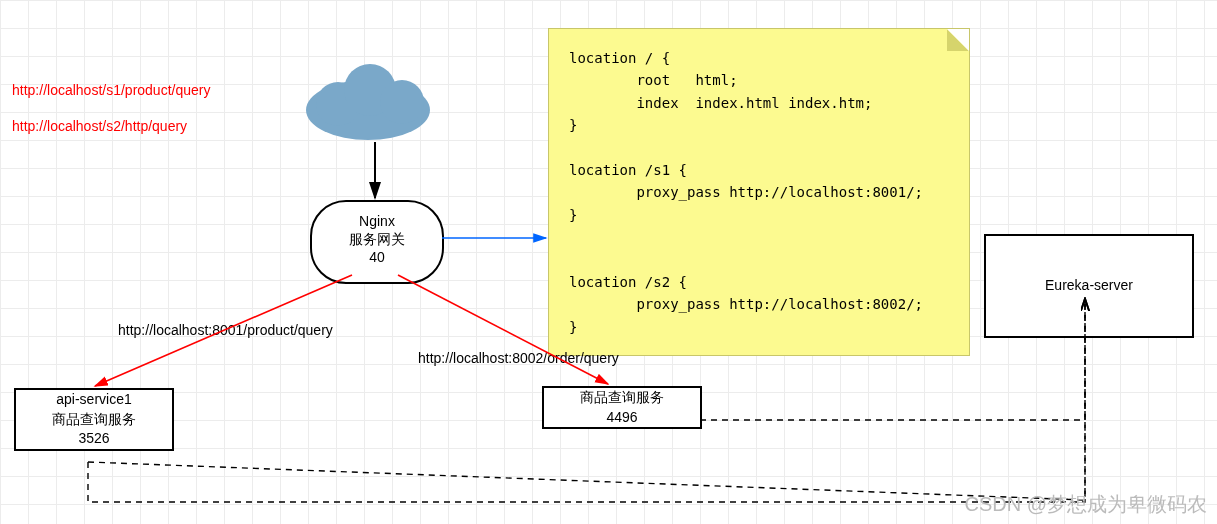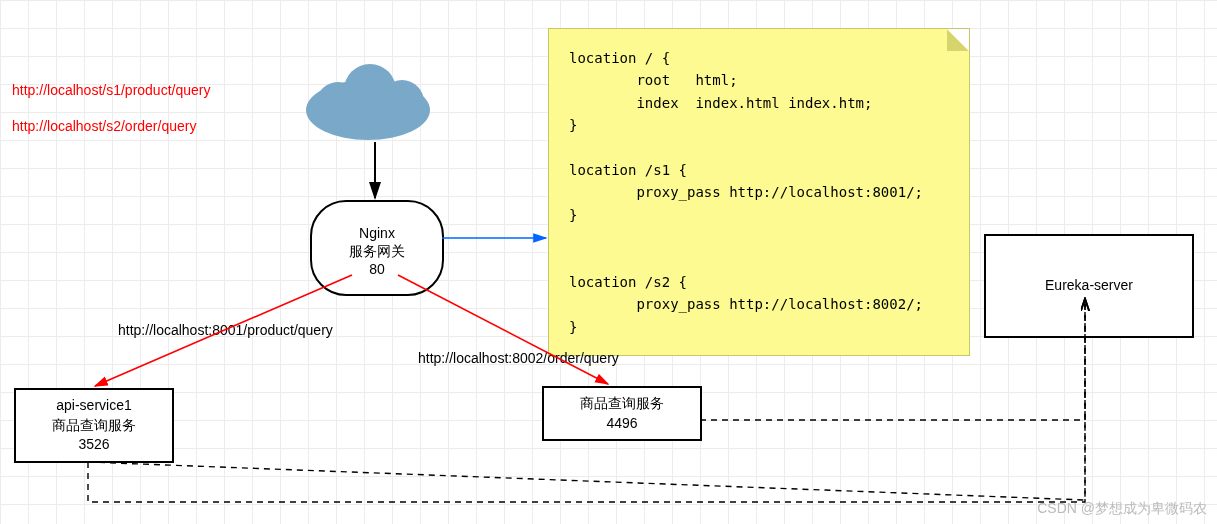--- a/index.html
+++ b/index.html
@@ -1,49 +1,49 @@
 <!DOCTYPE html>
 <html><head>
 <meta charset="utf-8">
 <style>
   html,body{margin:0;padding:0;font-family:Arial,"Microsoft YaHei",sans-serif;font-size:14px;}
   .canvas{position:relative;width:1217px;height:524px;background:#fff;
     background-image:linear-gradient(#ececec 1px,transparent 1px),linear-gradient(90deg,#ececec 1px,transparent 1px);
     background-size:28px 28px;}
-  .box{position:absolute;border:2px solid #000;background:#fff;text-align:center;padding:6px 8px;line-height:1.4;}
-  .nginx{position:absolute;left:310px;top:200px;width:130px;height:70px;border:2px solid #000;border-radius:36px;background:#fff;text-align:center;padding-top:22px;line-height:1.3;}
+  .box{position:absolute;border:2px solid #000;background:#fff;text-align:center;padding:0 8px;line-height:1.4;}
+  .nginx{position:absolute;left:310px;top:200px;width:130px;height:70px;border:2px solid #000;border-radius:36px;background:#fff;text-align:center;padding-top:10px;line-height:1.3;}
   .note{position:absolute;left:548px;top:28px;width:380px;height:290px;background:#fcfa90;border:1px solid #c8c66a;padding:18px 20px;font-family:Consolas,monospace;font-size:14px;line-height:1.6;white-space:pre;}
   .note .fold{position:absolute;right:0;top:0;width:0;height:0;border-style:solid;border-width:0 22px 22px 0;border-color:transparent #fff transparent transparent;}
   .note .fold2{position:absolute;right:0;top:0;width:0;height:0;border-style:solid;border-width:22px 0 0 22px;border-color:transparent transparent transparent #d6d46c;}
   .red{color:#ff0000;}
   .txt{position:absolute;text-align:right;}
   svg{position:absolute;left:0;top:0;pointer-events:none;}
-  .watermark{position:absolute;right:10px;bottom:6px;color:#bbb;font-size:14px;}
+  .watermark{position:absolute;right:10px;bottom:6px;color:#bbb;font-size:20px;}
 </style>
 </head>
 <body>
 
 <div class="canvas">
 
   <div class="txt red" style="left:12px;top:82px;">http://localhost/s1/product/query</div>
-  <div class="txt red" style="left:12px;top:118px;">http://localhost/s2/order/query</div>
+  <div class="txt red" style="left:12px;top:118px;">http://localhost/s2/http/query</div>
 
   <svg width="1217" height="524">
     <g transform="translate(308,60)">
       <ellipse cx="60" cy="50" rx="62" ry="30" fill="#7aa8c9"></ellipse>
       <circle cx="30" cy="44" r="22" fill="#7aa8c9"></circle>
       <circle cx="62" cy="30" r="26" fill="#7aa8c9"></circle>
       <circle cx="94" cy="42" r="22" fill="#7aa8c9"></circle>
     </g>
   </svg>
 
   <div class="nginx">
     <div>Nginx</div>
     <div>服务网关</div>
-    <div>80</div>
+    <div>40</div>
   </div>
 
   <div class="note"><div class="fold2"></div><div class="fold"></div><span>location / {
         root   html;
         index  index.html index.htm;
 }
 
 location /s1 {
         proxy_pass http://localhost:8001/;
 }

